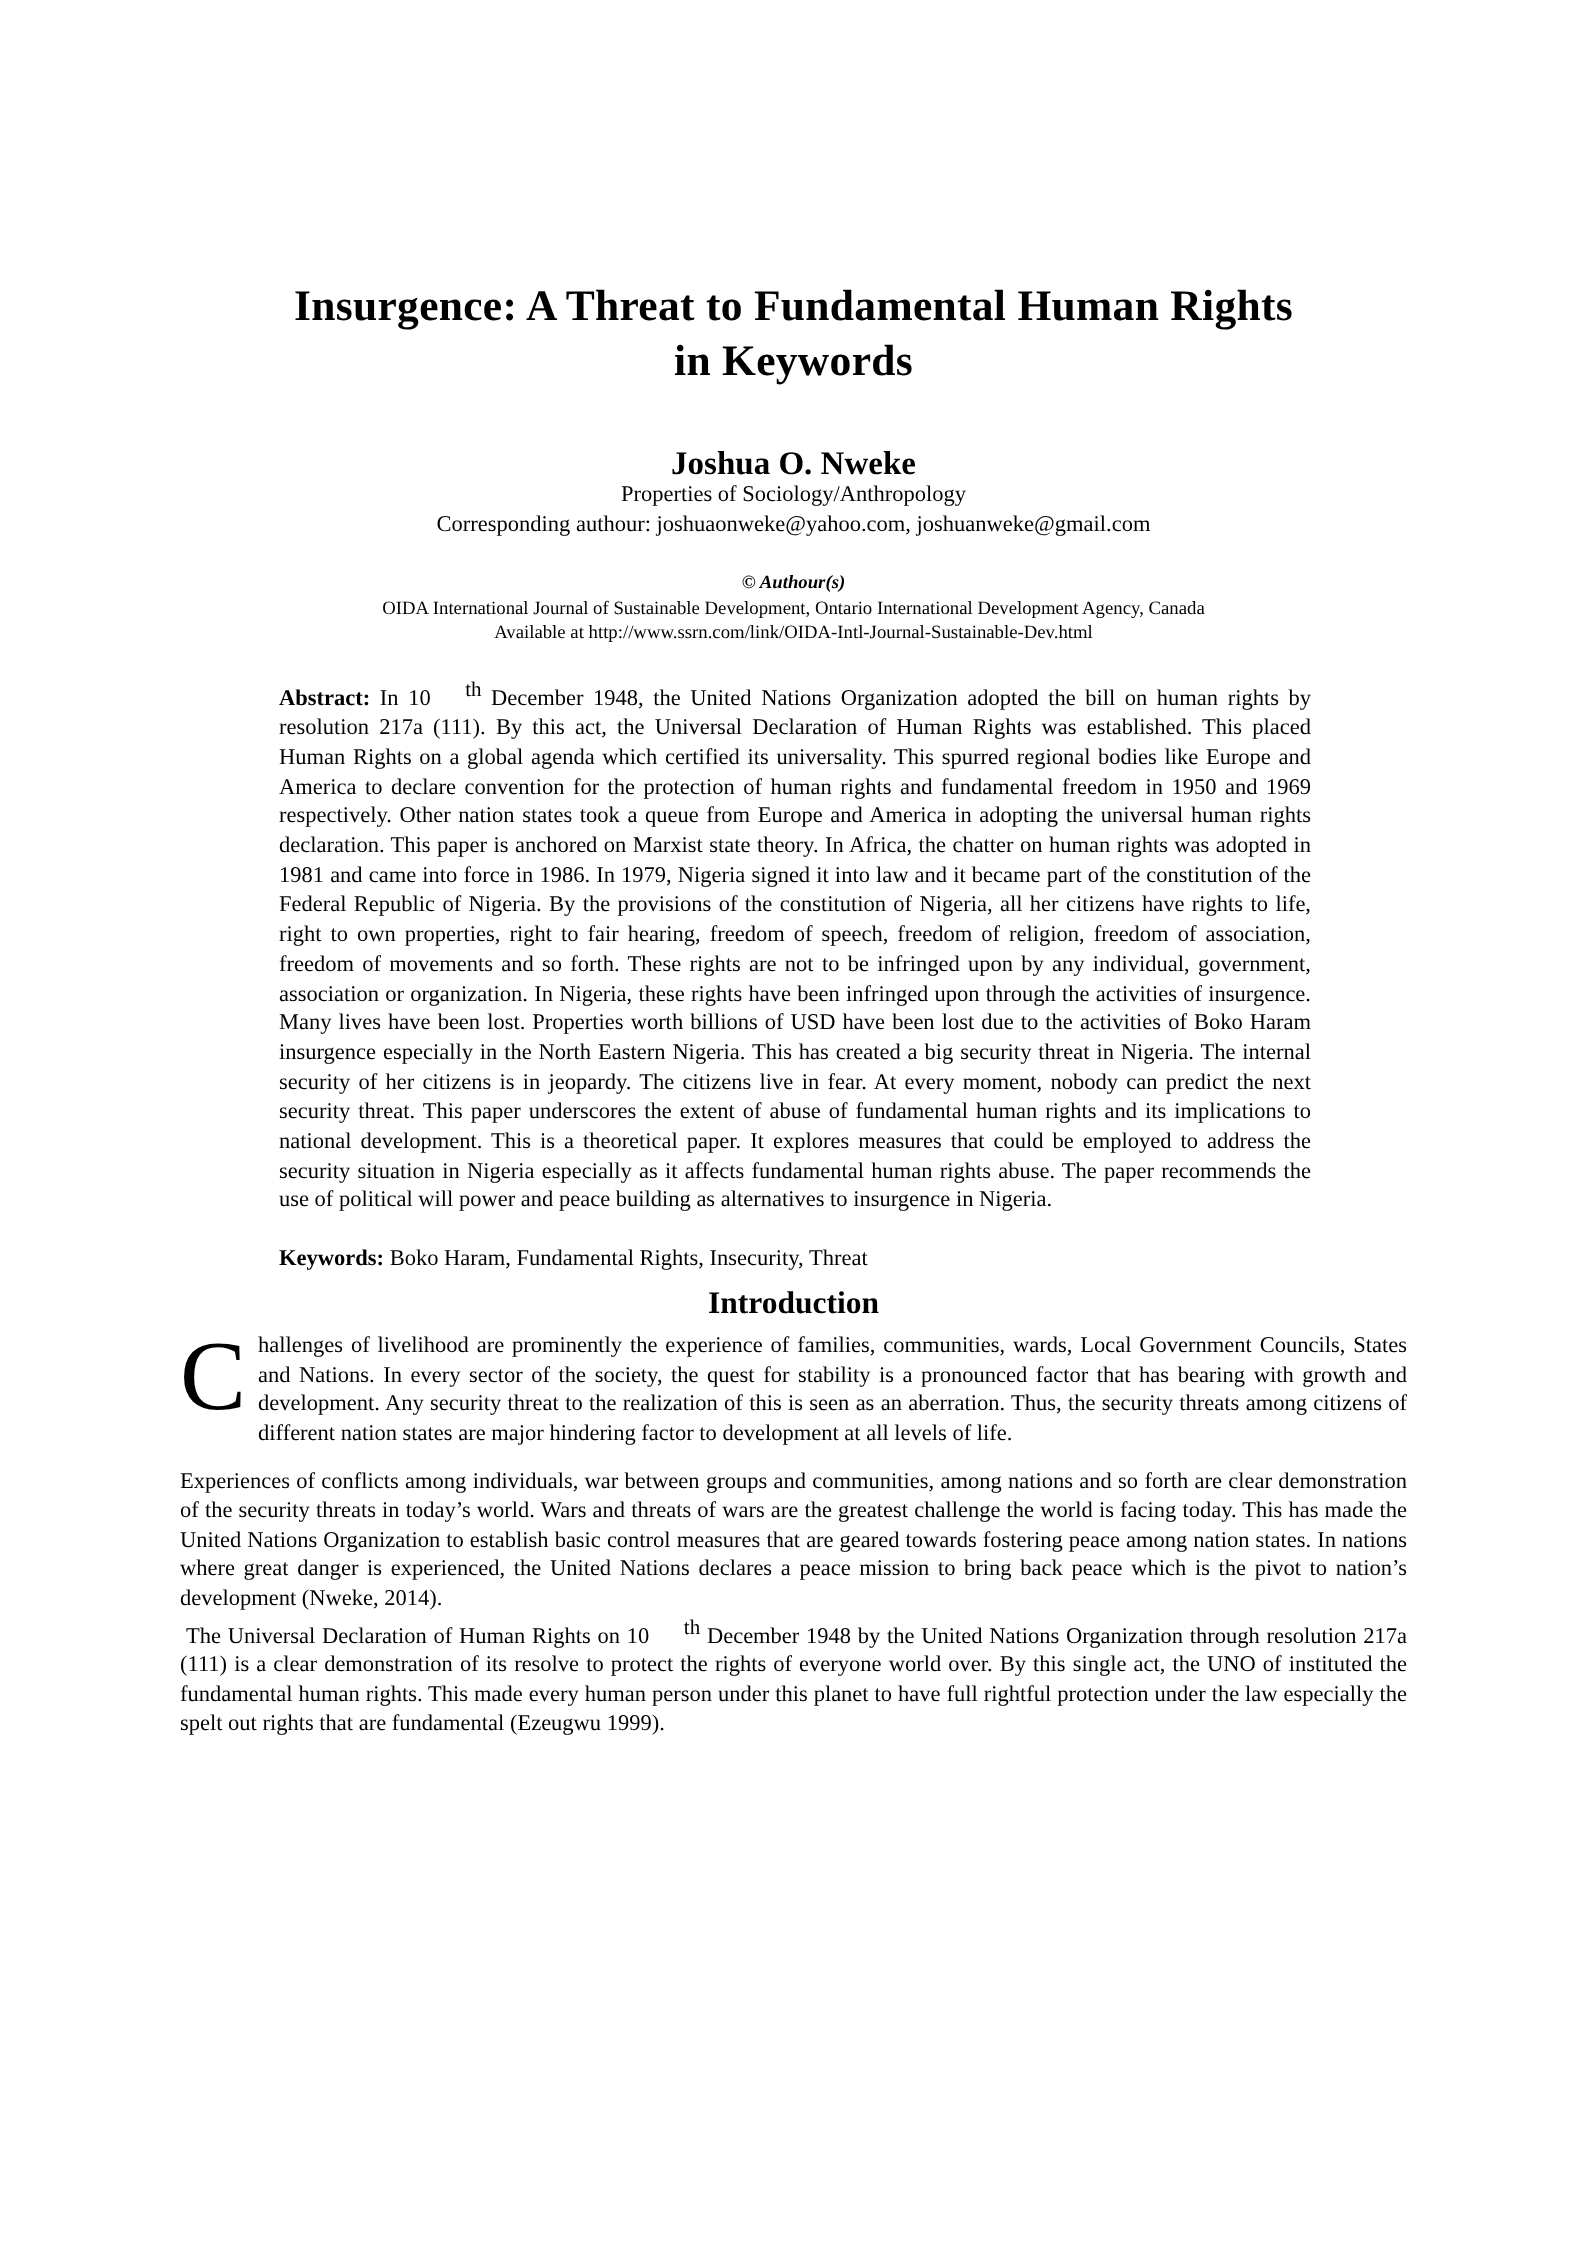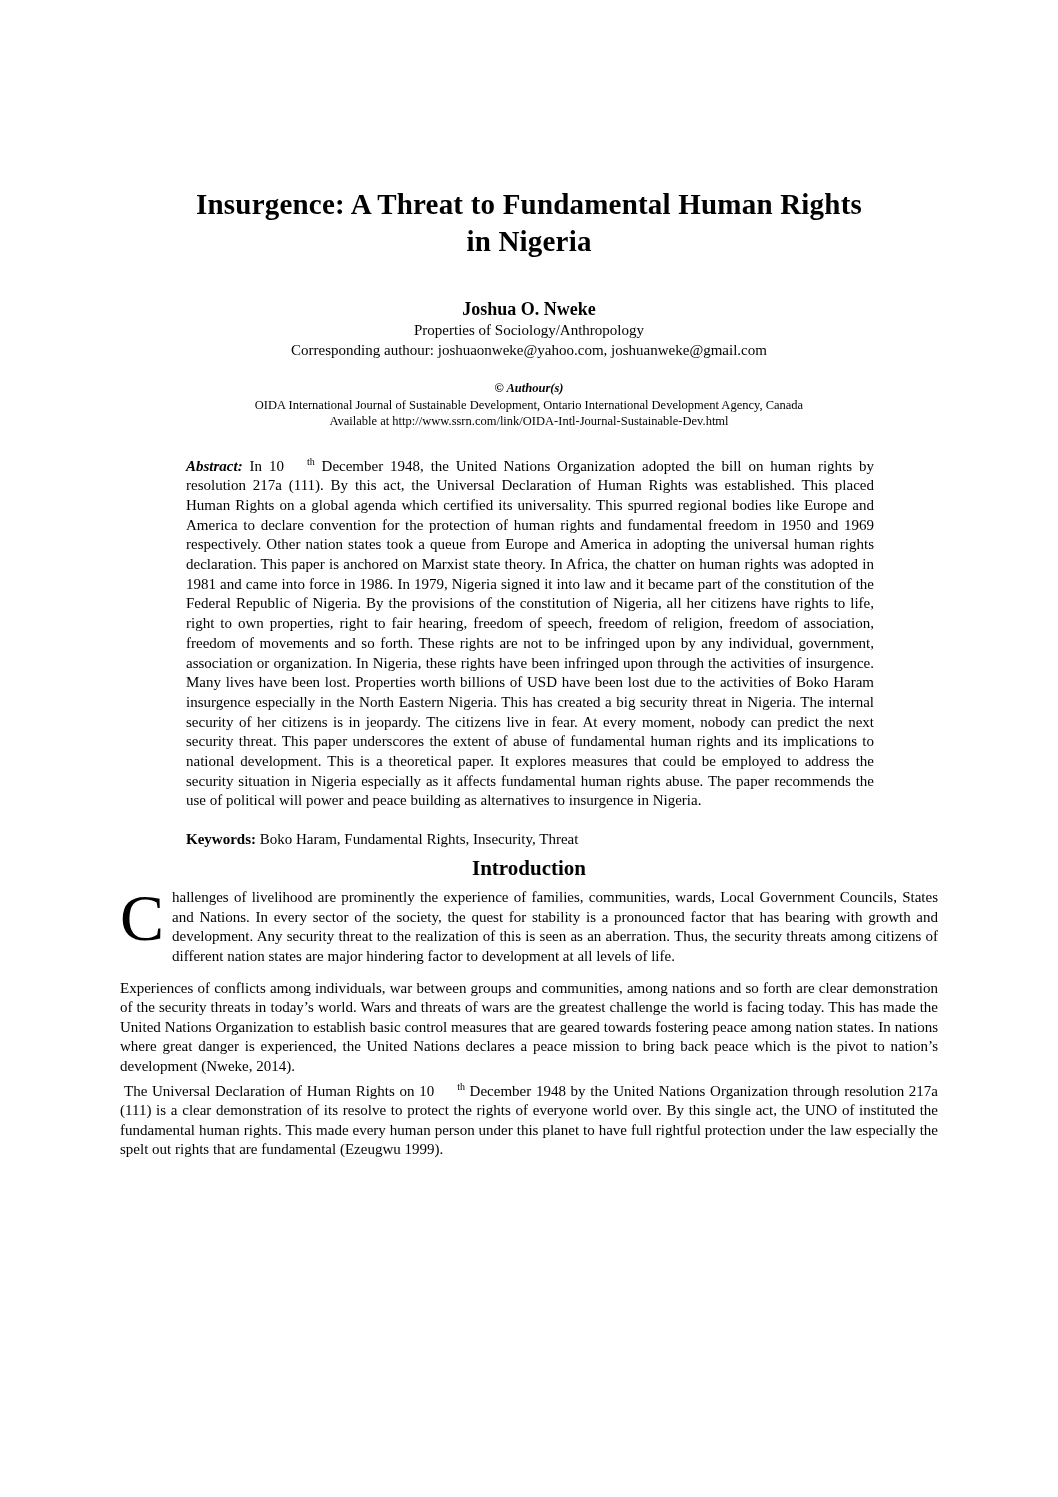--- a/index.html
+++ b/index.html
@@ -28,21 +28,21 @@
     text-align: center;
     font-size: 29px;
     font-weight: 700;
     line-height: 37px;
     letter-spacing: 0.2px;
   }
   .title span { display: block; }
   .author-name {
     margin-top: 38px;
     text-align: center;
-    font-size: 18px;
+    font-size: 22px;
     font-weight: 700;
     line-height: 22px;
   }
   .affil {
     text-align: center;
     font-size: 15px;
     line-height: 20px;
   }
   .copyright {
     margin-top: 20px;
@@ -54,21 +54,21 @@
     font-weight: 700;
     font-style: italic;
   }
   .abstract-block {
     margin: 27px 185px 0 186px;
     width: 688px;
     text-align: justify;
     font-size: 15px;
     line-height: 19.7px;
   }
-  .abstract-block b { font-weight: 700; font-style: italic; }
+  .abstract-block b { font-weight: 700; }
   .keywords {
     margin: 18px 185px 0 186px;
     font-size: 15px;
     line-height: 20px;
   }
   .keywords b { font-weight: 700; }
   .intro-heading {
     margin-top: 9px;
     text-align: center;
     font-size: 21px;
@@ -89,34 +89,34 @@
   .para.p3 { margin-top: 5px; text-indent: 4px; }
   .dropcap {
     float: left;
     font-size: 66px;
     line-height: 53px;
     height: 57px;
     margin: 3px 8px 0 0;
     font-weight: 400;
   }
   sup.ord {
-    font-size: 10px;
+    font-size: 14px;
     line-height: 0;
     vertical-align: super;
     padding-left: 23px;
   }
 </style>
 </head>
 <body>
 
 <div class="page">
 
   <h1 class="title">
     <span>Insurgence: A Threat to Fundamental Human Rights</span>
-    <span>in Nigeria</span>
+    <span>in Keywords</span>
   </h1>
 
   <div class="author-name">Joshua O. Nweke</div>
   <div class="affil">Properties of Sociology/Anthropology</div>
   <div class="affil">Corresponding authour: joshuaonweke@yahoo.com, joshuanweke@gmail.com</div>
 
   <div class="copyright">
     <div class="c-first">© Authour(s)</div>
     <div>OIDA International Journal of Sustainable Development, Ontario International Development Agency, Canada</div>
     <div>Available at http://www.ssrn.com/link/OIDA-Intl-Journal-Sustainable-Dev.html</div>

